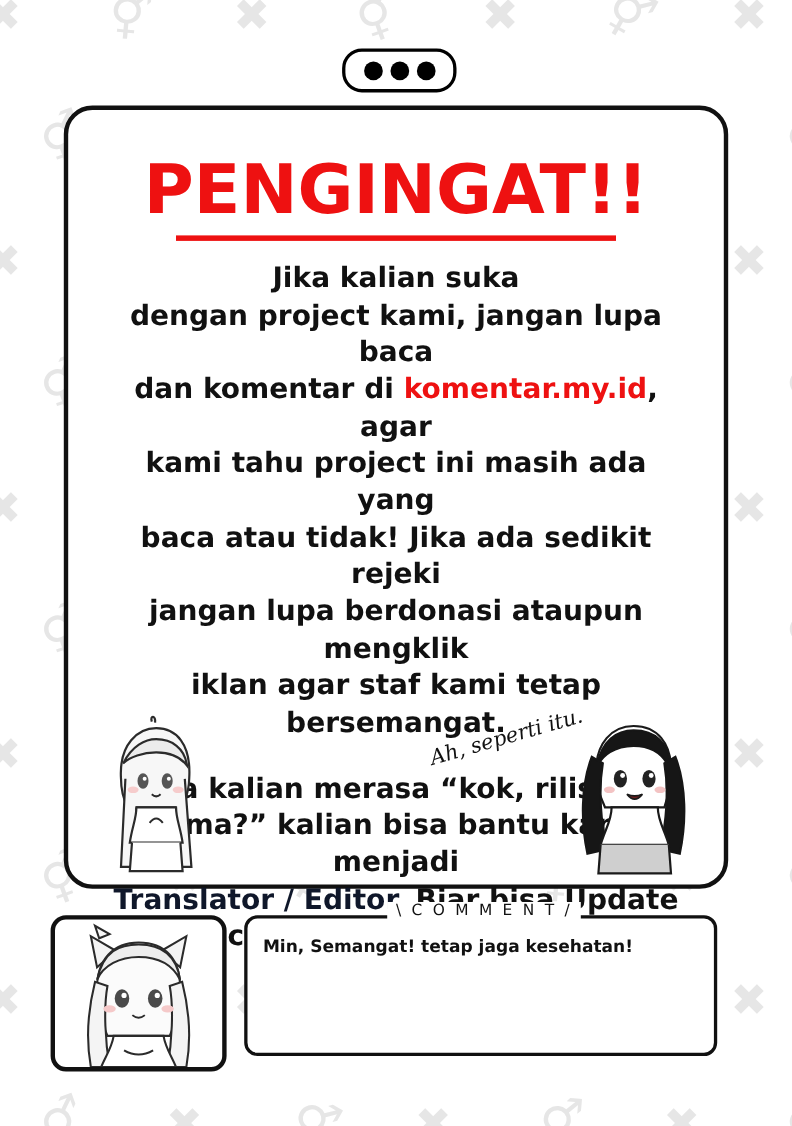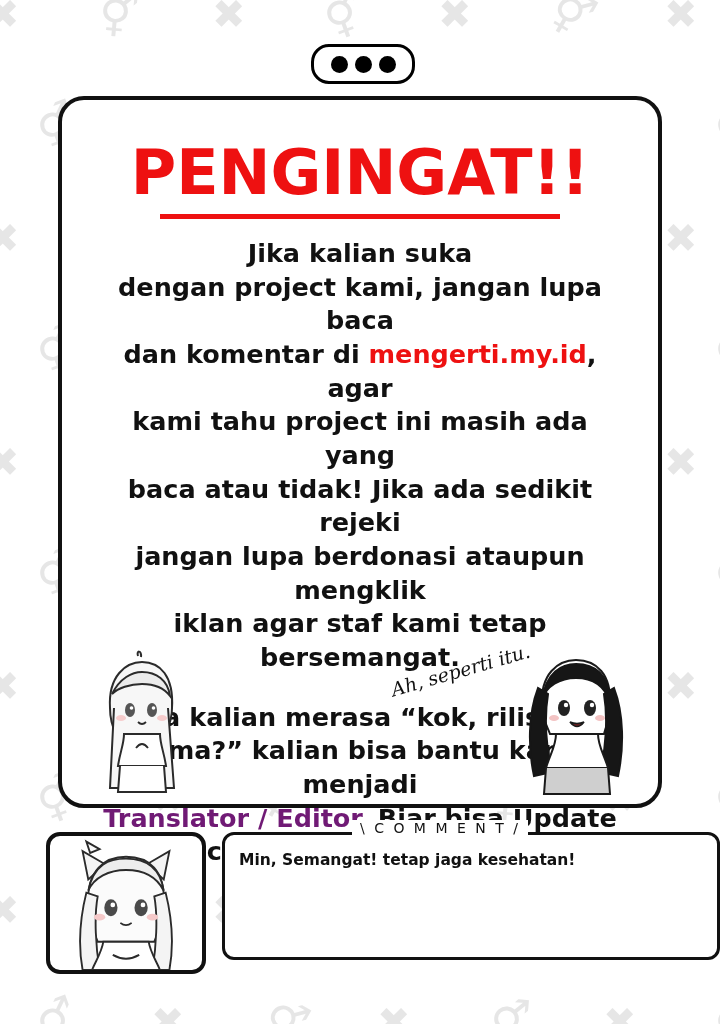--- a/index.html
+++ b/index.html
@@ -95,21 +95,21 @@
   .notice-body {
     margin: 18px 34px 0 34px;
     text-align: center;
     font-family: "DejaVu Sans", sans-serif;
     font-weight: bold;
     font-size: 25.5px;
     line-height: 1.32;
     color: #111111;
   }
   .notice-body .hl-site { color: #ee1111; }
-  .notice-body .hl-role { color: #701a75; }
+  .notice-body .hl-role { color: #0f172a; }
   .notice-body .hl-discord { color: #3a36d6; }
 
   .para2 { margin-top: 26px; }
 
   
   #char-left {
     position: absolute;
     left: 18px;
     bottom: 6px;
     width: 120px;
@@ -155,21 +155,21 @@
     border-radius: 14px;
     box-sizing: border-box;
     z-index: 3;
     overflow: hidden;
   }
 
   #comment-box {
     position: absolute;
     left: 222px;
     top: 832px;
-    width: 498px;
+    width: 430px;
     height: 128px;
     background: #ffffff;
     border: 3px solid #111111;
     border-radius: 12px;
     box-sizing: border-box;
     z-index: 3;
     padding: 16px 10px 8px 14px;
   }
   #comment-header {
     position: absolute;
@@ -273,21 +273,21 @@
   <span class="dot"></span>
   <span class="dot"></span>
   <span class="dot"></span>
 </div>
 
 <div id="main-panel" class="sheet">
 
   <h1 id="notice-title">PENGINGAT!!</h1>
   <div id="title-rule"></div>
 
-  <div class="notice-body" id="para1"><span>Jika kalian suka<br>dengan project kami, jangan lupa baca<br>dan komentar di  </span><span class="hl-site">mengerti.my.id</span><span>, agar<br>kami tahu project ini masih ada yang<br>baca atau tidak! Jika ada sedikit rejeki<br>jangan lupa berdonasi ataupun mengklik<br>iklan agar staf kami tetap bersemangat.</span></div>
+  <div class="notice-body" id="para1"><span>Jika kalian suka<br>dengan project kami, jangan lupa baca<br>dan komentar di  </span><span class="hl-site">komentar.my.id</span><span>, agar<br>kami tahu project ini masih ada yang<br>baca atau tidak! Jika ada sedikit rejeki<br>jangan lupa berdonasi ataupun mengklik<br>iklan agar staf kami tetap bersemangat.</span></div>
   <div class="notice-body para2" id="para2"><span>Jika kalian merasa “kok, rilisnya<br>lama?” kalian bisa bantu kami menjadi<br></span><span class="hl-role">Translator / Editor</span><span>, Biar bisa Update<br>lebih cepat. DM kami di </span><span class="hl-discord">Discord</span><span>.</span></div>
 
   <div id="char-left">
     <svg viewBox="0 0 120 150" width="120" height="150" aria-hidden="true">
       <g fill="none" stroke="#2b2b2b" stroke-width="2">
         <path d="M58 8 C 56 2, 62 2, 61 9" fill="#f2f2f2"></path>
         <path d="M30 60 C 28 28, 46 14, 62 14 C 80 14, 94 28, 92 60
                  C 92 72, 88 80, 86 86 L 36 86 C 33 80, 30 72, 30 60 Z" fill="#f7f7f7"></path>
         <path d="M32 46 C 40 30, 52 24, 62 24 C 76 24, 88 32, 90 48
                  C 84 40, 74 36, 62 36 C 50 36, 38 40, 32 46 Z" fill="#ececec"></path>

